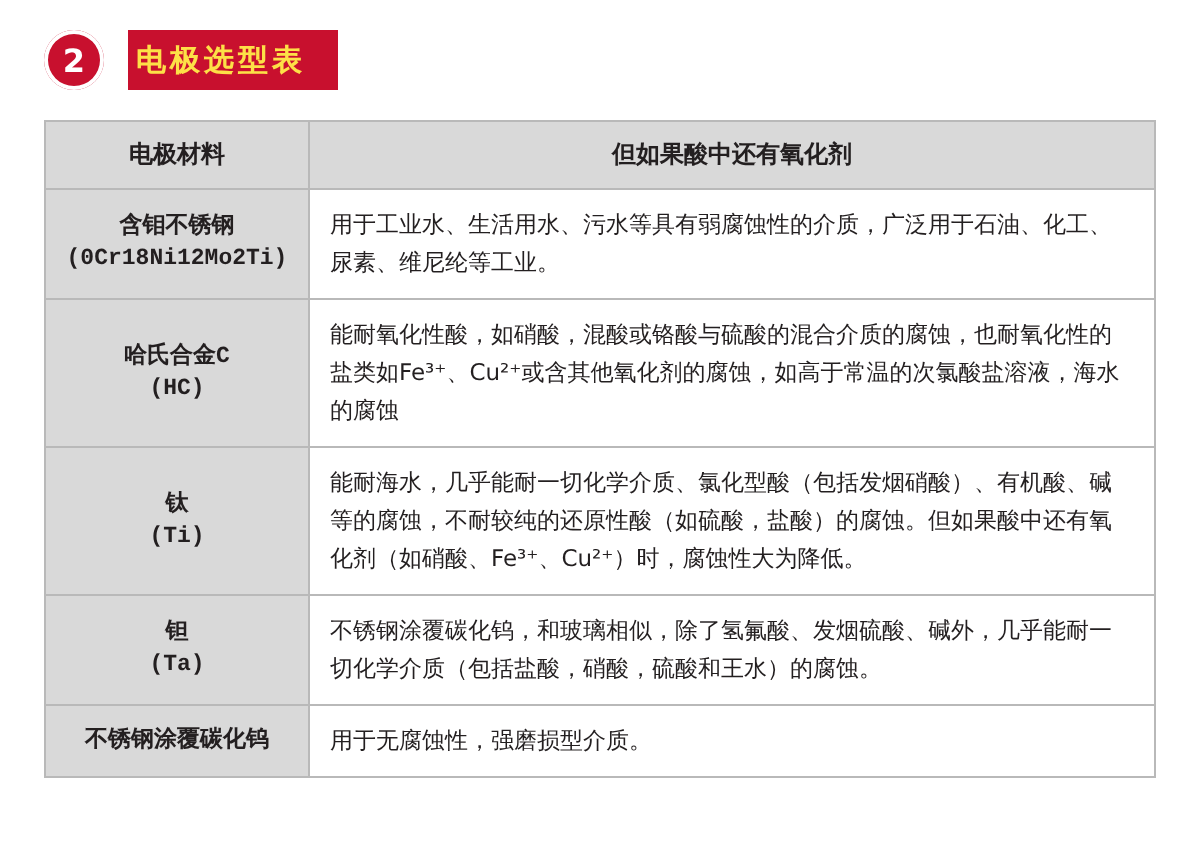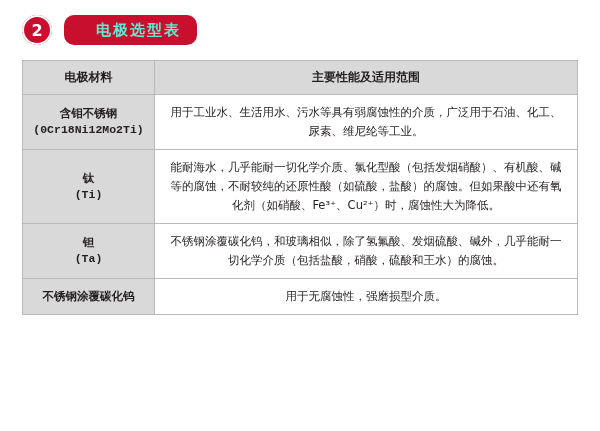--- a/index.html
+++ b/index.html
@@ -39,28 +39,27 @@
     align-items: center;
     justify-content: center;
     font-size: 16px;
     font-weight: bold;
     box-shadow: 0 0 0 2px #ffffff inset;
     flex: 0 0 auto;
   }
   .title-bar {
     margin-left: 12px;
     background: #c8102e;
-    color: #5eead4;
+    color: #fde047;
     font-size: 15px;
     font-weight: bold;
     letter-spacing: 2px;
-    padding: 6px 16px 6px 32px;
+    padding: 6px 16px 6px 4px;
     line-height: 18px;
     flex: 0 0 auto;
-    border-radius: 10px;
   }
 
   
   table.spec {
     width: 100%;
     border-collapse: collapse;
     table-layout: fixed;
     font-size: 11px;
   }
   table.spec th, table.spec td {
@@ -86,21 +85,21 @@
     padding: 8px 6px;
     line-height: 16px;
     color: #231f20;
   }
   td.mat .sub {
     display: block;
     font-family: Liberation Mono, monospace;
   }
   td.desc {
     background: #ffffff;
-    text-align: center;
+    text-align: left;
     padding: 8px 10px;
     line-height: 19px;
     font-size: 11.5px;
     color: #231f20;
   }
 </style>
 </head>
 <body>
 
 <div class="page">
@@ -111,30 +110,37 @@
   </div>
 
   <table class="spec">
     <colgroup>
       <col class="c1">
       <col class="c2">
     </colgroup>
     <thead>
       <tr>
         <th>电极材料</th>
-        <th>主要性能及适用范围</th>
+        <th>但如果酸中还有氧化剂</th>
       </tr>
     </thead>
     <tbody>
       <tr>
         <td class="mat">
           <span class="sub">含钼不锈钢</span>
           <span class="sub">(0Cr18Ni12Mo2Ti)</span>
         </td>
         <td class="desc">用于工业水、生活用水、污水等具有弱腐蚀性的介质，广泛用于石油、化工、尿素、维尼纶等工业。</td>
+      </tr>
+      <tr>
+        <td class="mat">
+          <span class="sub">哈氏合金C</span>
+          <span class="sub">(HC)</span>
+        </td>
+        <td class="desc">能耐氧化性酸，如硝酸，混酸或铬酸与硫酸的混合介质的腐蚀，也耐氧化性的盐类如Fe³⁺、Cu²⁺或含其他氧化剂的腐蚀，如高于常温的次氯酸盐溶液，海水的腐蚀</td>
       </tr>
       <tr>
         <td class="mat">
           <span class="sub">钛</span>
           <span class="sub">(Ti)</span>
         </td>
         <td class="desc">能耐海水，几乎能耐一切化学介质、氯化型酸（包括发烟硝酸）、有机酸、碱等的腐蚀，不耐较纯的还原性酸（如硫酸，盐酸）的腐蚀。但如果酸中还有氧化剂（如硝酸、Fe³⁺、Cu²⁺）时，腐蚀性大为降低。</td>
       </tr>
       <tr>
         <td class="mat">

